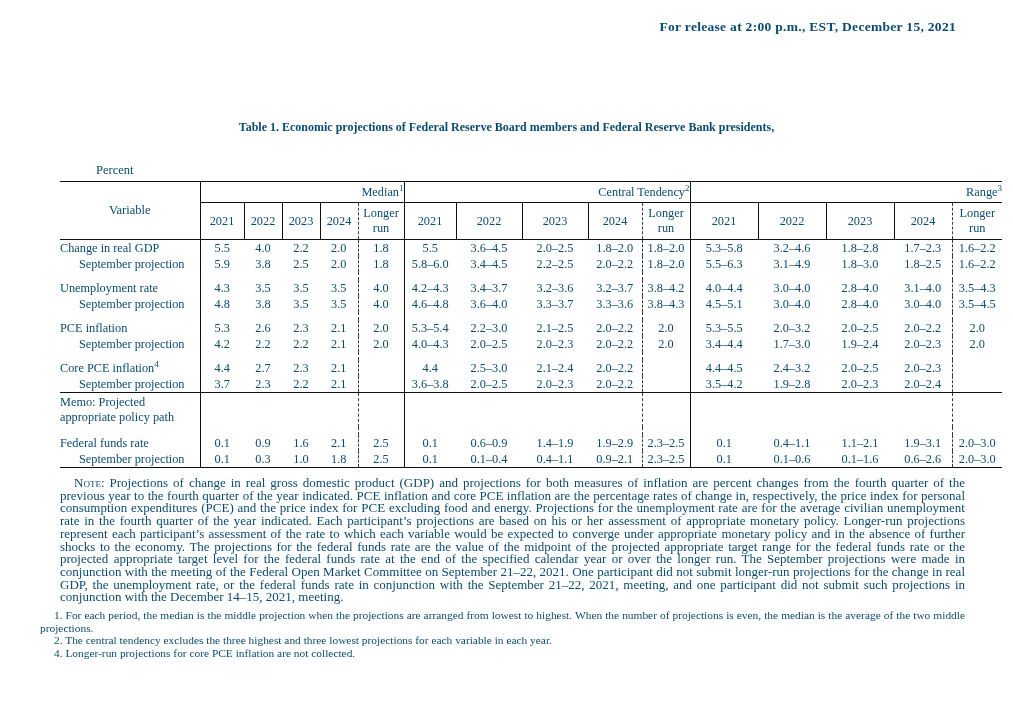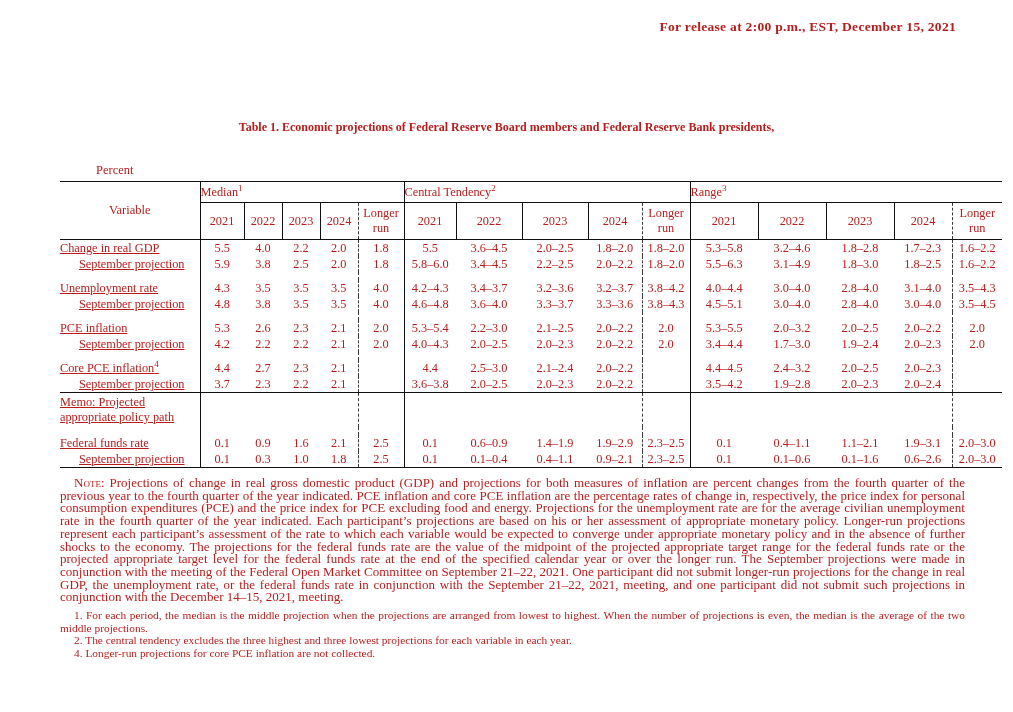--- a/index.html
+++ b/index.html
@@ -1,19 +1,19 @@
 <!DOCTYPE html>
 <html><head>
 <meta charset="utf-8">
 <style>
   html,body { margin:0; padding:0; background:#ffffff; }
   .page {
     position:relative;
     width:1013px; height:712px;
-    background:#ffffff; color:#b91c1c;
+    background:#ffffff; color:#0c4a6e;
     font-family:"Liberation Serif", serif;
     overflow:hidden;
     box-sizing:border-box;
   }
   .release {
     position:absolute; top:19px; right:57px;
     font-weight:bold; font-size:13.5px; letter-spacing:0.3px;
   }
   .title {
     padding-top:117px;
@@ -28,40 +28,40 @@
   table.proj {
     margin-left:60px;
     border-collapse:collapse;
     table-layout:fixed;
     border-top:1.5px solid #111;
     border-bottom:1.5px solid #111;
     font-size:12.3px;
   }
   table.proj th, table.proj td { padding:0; font-weight:normal; }
   thead th { vertical-align:middle; }
-  th.grp { border-bottom:1px solid #111; height:20px; text-align:left; }
+  th.grp { border-bottom:1px solid #111; height:20px; text-align:right; }
   th.var-h { border-bottom:1px solid #111; font-size:12.5px; text-align:center; }
   tr.year-row th { height:36px; border-bottom:1px solid #111; text-align:center; line-height:15px; }
   tbody td { text-align:center; height:16px; line-height:16px; }
-  td.var { text-align:left; padding-left:4px; white-space:nowrap;text-decoration:underline; }
+  td.var { text-align:left; padding-left:4px; white-space:nowrap; }
   tr.indent td.var { padding-left:19px; }
   tr.gap td { height:8px; }
   tr.memo td { border-top:1px solid #111; vertical-align:top; padding-top:2px; height:32px; }
   tr.memo td.var { line-height:15px; }
   .bl-solid { border-left:1px solid #111; }
   .bl-dash  { border-left:1px dashed #3a3a3a;margin-left:44px; }
   tr.year-row th.ysep { border-left:1px solid #111; }
   sup { font-size:9px; line-height:0; }
   .note {
     margin:9px 48px 5px 60px;
     font-size:13px; line-height:12.7px;
     text-align:justify;
     text-indent:14px;
   }
-  .footnotes { margin:0 48px 0 60px; font-size:11.4px; line-height:12.7px; }
+  .footnotes { margin:0 48px 0 40px; font-size:11.4px; line-height:12.7px; }
   .fn { text-indent:14px; text-align:justify; }
 </style>
 </head>
 <body>
 
 <div class="page">
 
   <div class="release">For release at 2:00 p.m., EST, December 15, 2021</div>
 
   <div class="title">

